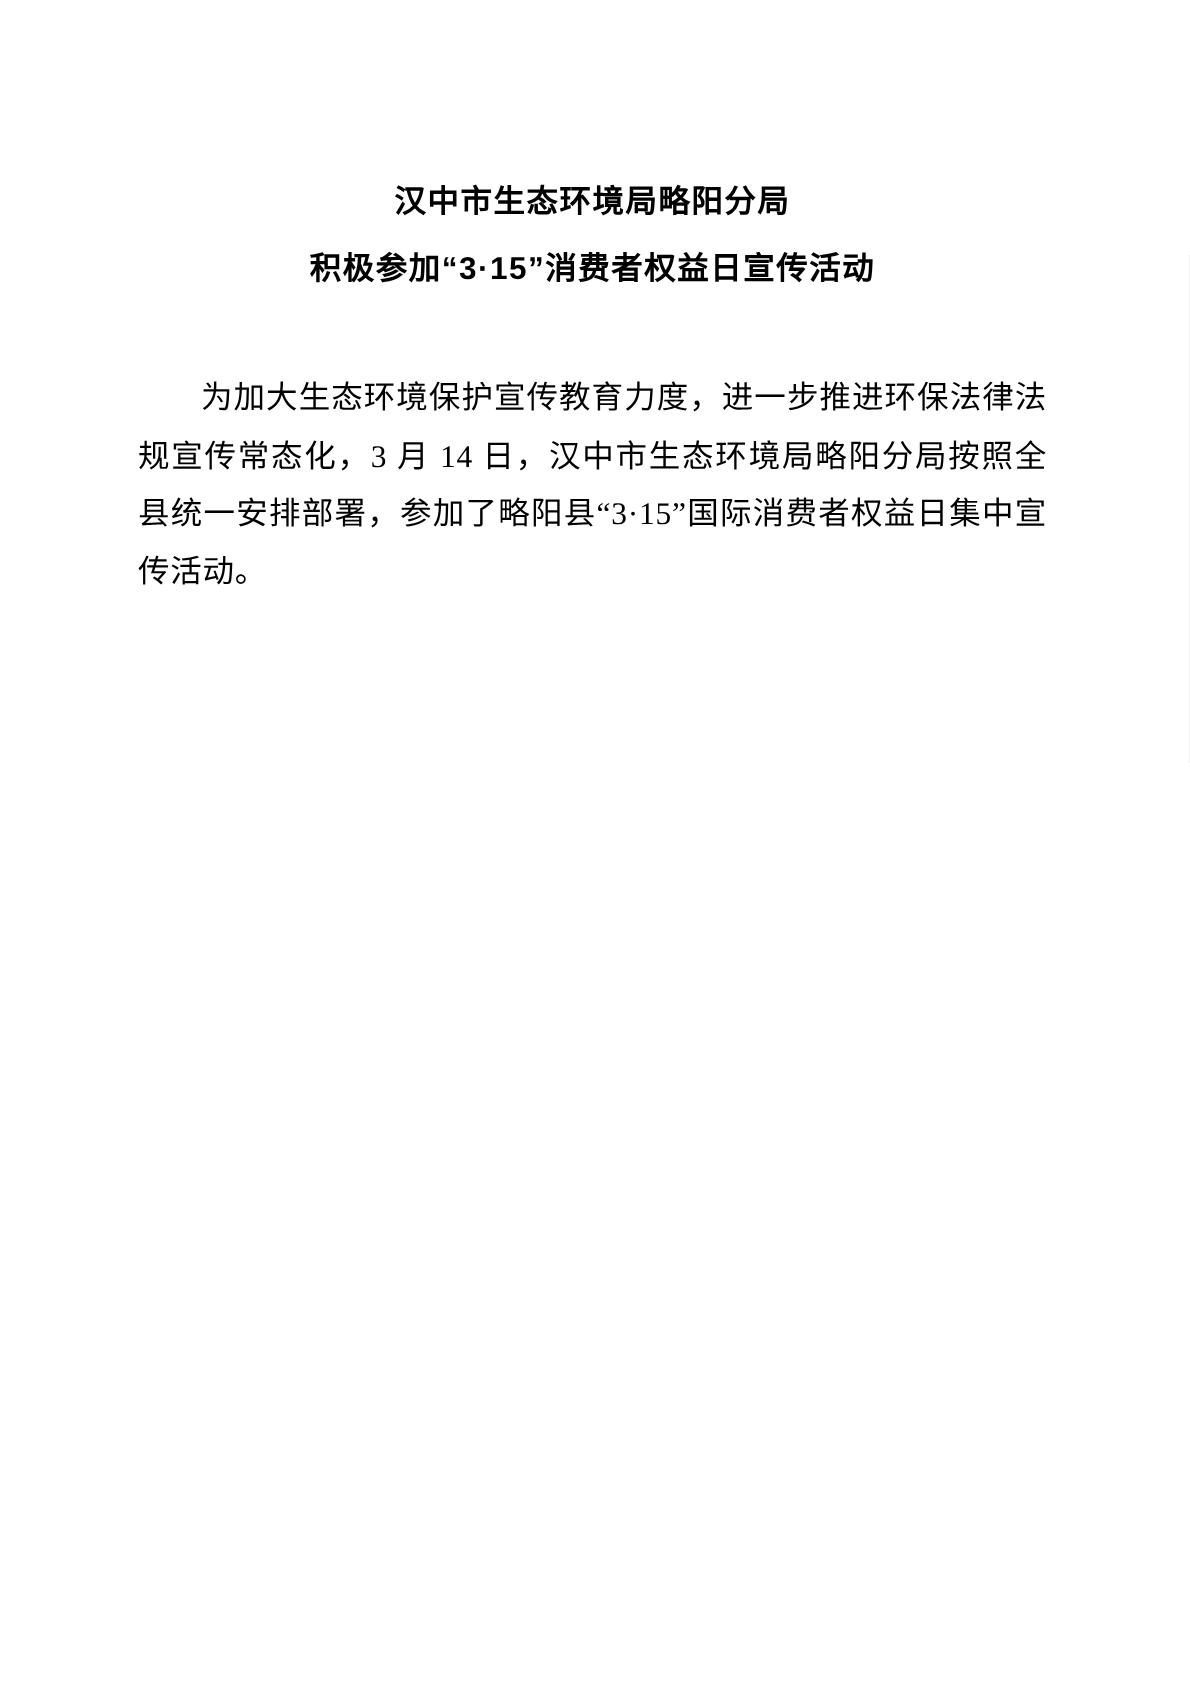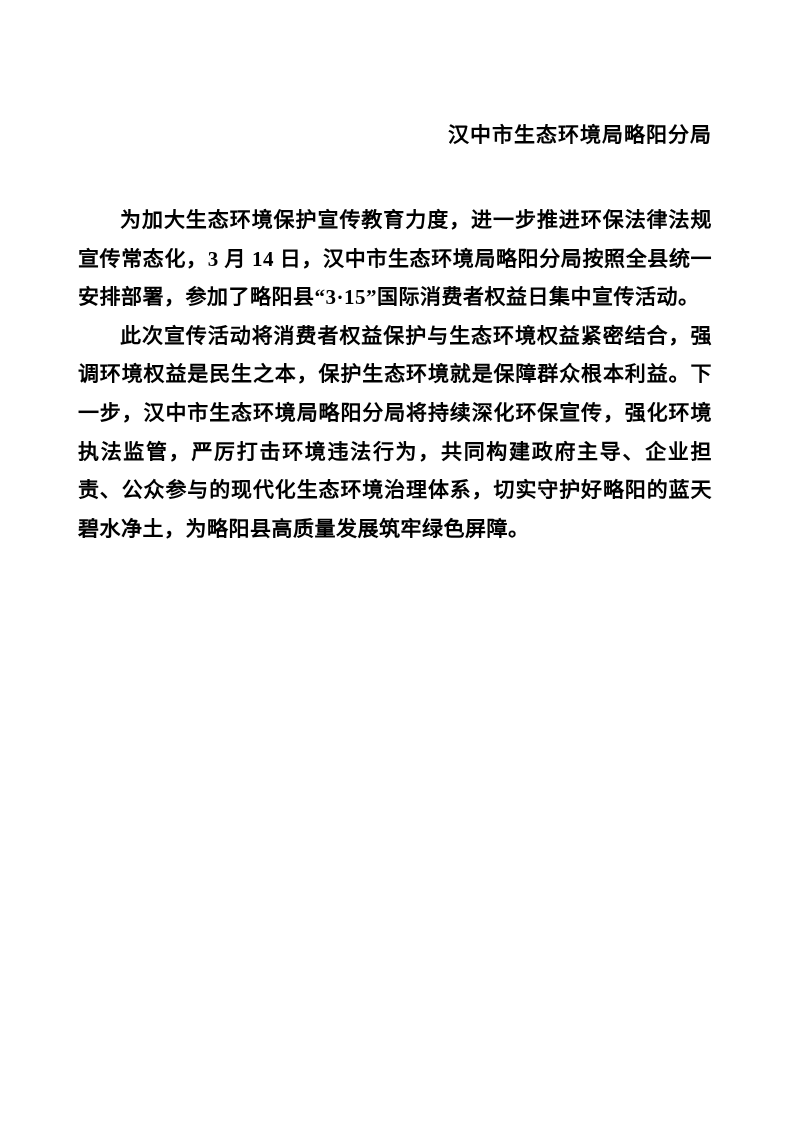--- a/index.html
+++ b/index.html
@@ -13,21 +13,21 @@
     width: 793px;
     height: 1122px;
     margin: 0 auto;
     background: #ffffff;
     box-sizing: border-box;
     padding: 123px 81px 0 78px;
     overflow: hidden;
     color: #000000;
   }
   .doc-title {
-    text-align: right;
+    text-align: center;
     font-family: "Liberation Sans", "DejaVu Sans", sans-serif;
     font-weight: bold;
     color: #000000;
   }
   .title-line {
     font-size: 21px;
     line-height: 24px;
     letter-spacing: 1px;
     white-space: nowrap;
   }
@@ -36,31 +36,30 @@
   }
   .doc-body {
     margin-top: 54px;
     font-family: "Liberation Serif", "DejaVu Serif", serif;
     font-size: 21px;
     line-height: 38.6px;
     text-align: justify;
     color: #000000;
   }
   .doc-body p {
-    margin: 0;
+    margin: 14px;
     padding: 0;
     text-indent: 2em;
     letter-spacing: 0.5px;
-    font-weight: bold;
   }
 </style>
 </head>
 <body>
 
 <div class="page">
   <div class="doc-title">
     <div class="title-line title-line1">汉中市生态环境局略阳分局</div>
+    <div class="title-line title-line2">积极参加“3·15”消费者权益日宣传活动</div>
   </div>
   <div class="doc-body">
     <p>为加大生态环境保护宣传教育力度，进一步推进环保法律法规宣传常态化，3 月 14 日，汉中市生态环境局略阳分局按照全县统一安排部署，参加了略阳县“3·15”国际消费者权益日集中宣传活动。</p>
-    <p>此次宣传活动将消费者权益保护与生态环境权益紧密结合，强调环境权益是民生之本，保护生态环境就是保障群众根本利益。下一步，汉中市生态环境局略阳分局将持续深化环保宣传，强化环境执法监管，严厉打击环境违法行为，共同构建政府主导、企业担责、公众参与的现代化生态环境治理体系，切实守护好略阳的蓝天碧水净土，为略阳县高质量发展筑牢绿色屏障。</p>
   </div>
 </div>
 
 </body></html>

